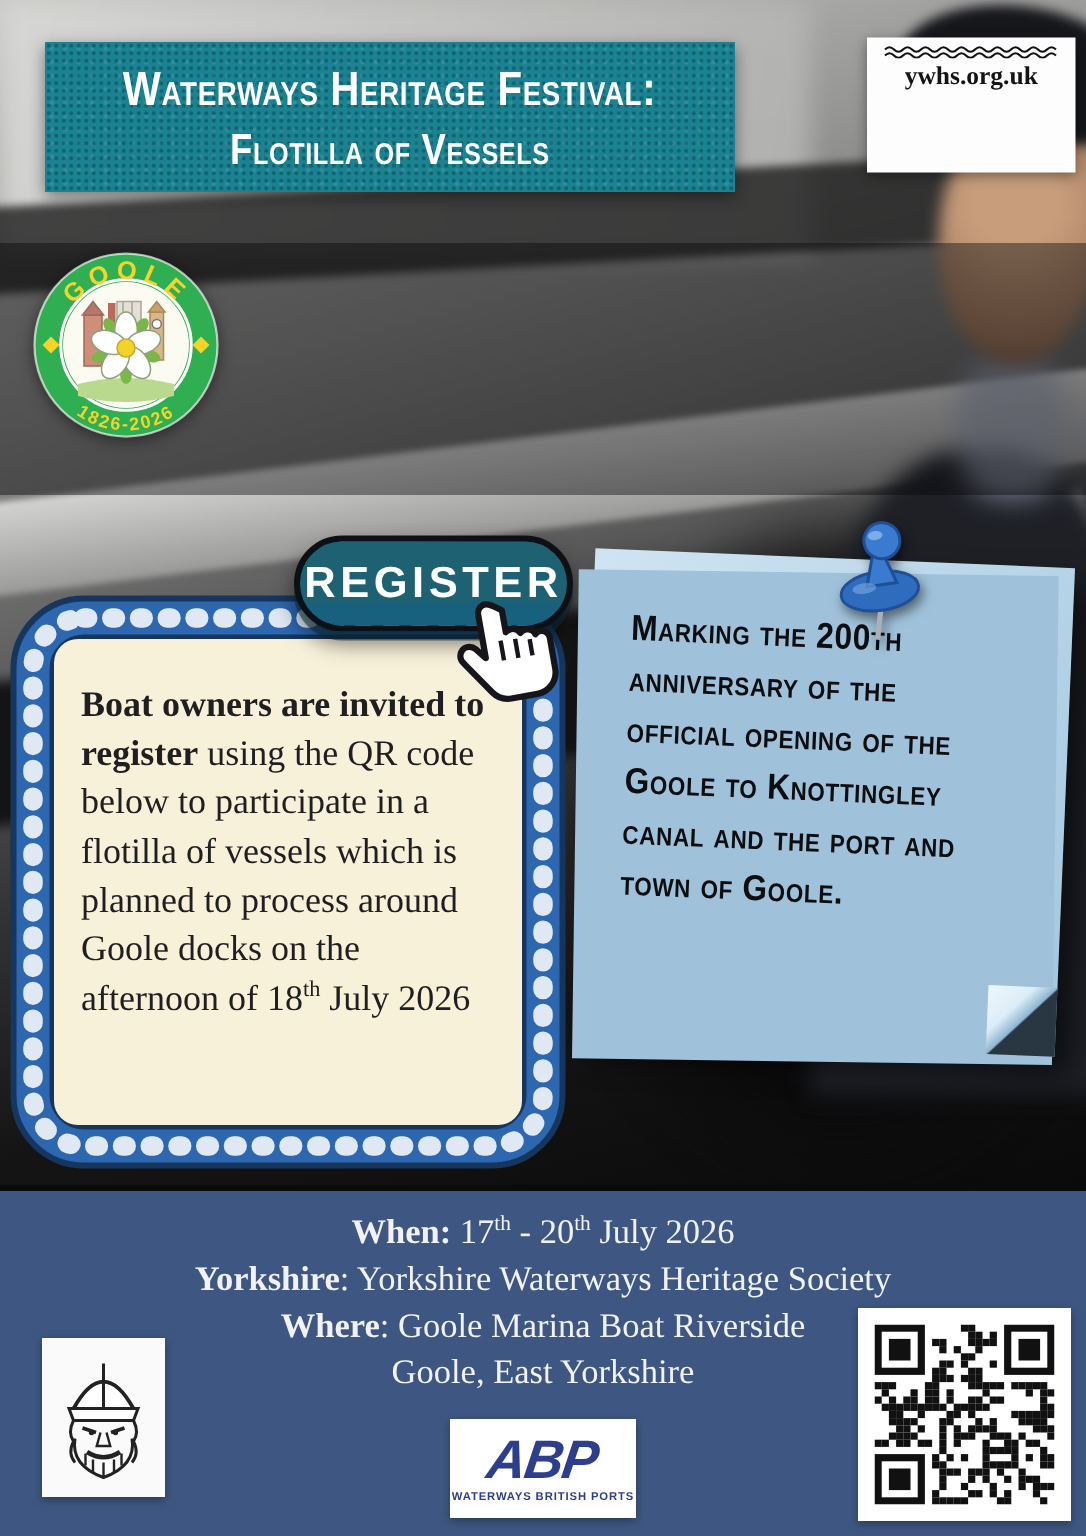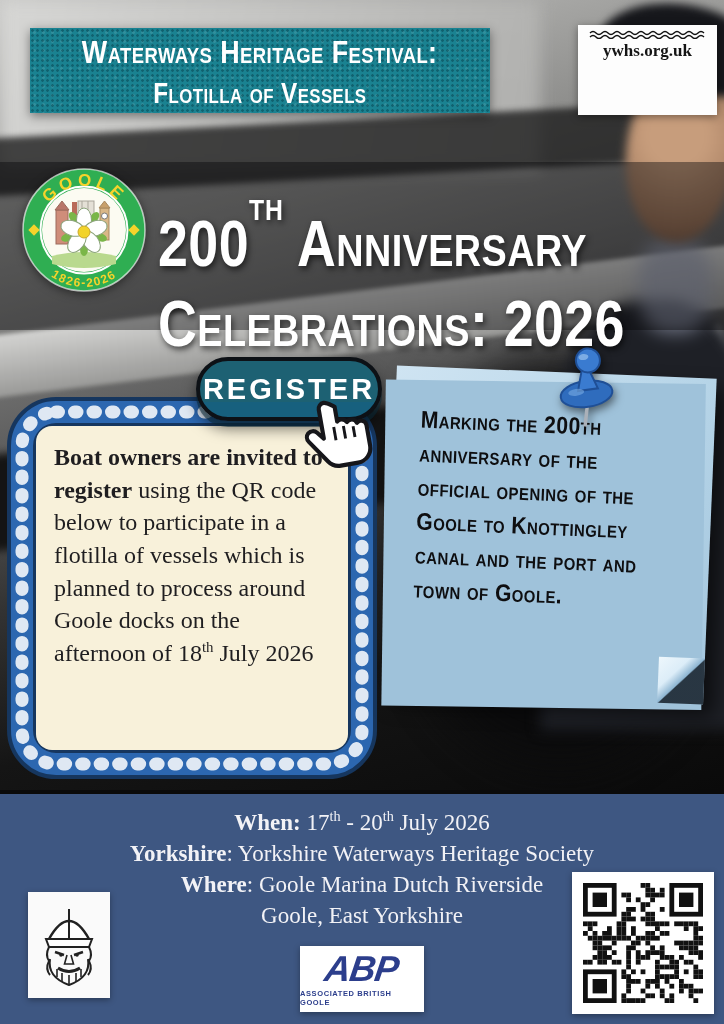--- a/index.html
+++ b/index.html
@@ -17,21 +17,21 @@
   .ph-beam2{left:-40px;top:420px;width:640px;height:96px;background:#141414;transform:rotate(-7deg);filter:blur(4px);}
   .ph-rightdark{left:370px;top:330px;width:380px;height:470px;background:radial-gradient(closest-side,#0b0b0c 70%,rgba(11,11,12,0));filter:blur(10px);}
   .ph-patch{left:636px;top:338px;width:96px;height:66px;background:#cfd2d4;transform:rotate(-18deg);filter:blur(3px);opacity:.85;}
   .man-jacket{left:540px;top:300px;width:230px;height:430px;background:#1e2026;border-radius:45% 45% 0 0;filter:blur(7px);}
   .man-scarf{left:638px;top:238px;width:74px;height:95px;background:#9aa0b5;filter:blur(9px);opacity:.65;border-radius:40%;}
   .man-face{left:626px;top:66px;width:108px;height:176px;background:radial-gradient(circle at 45% 40%,#c79d7c 25%,#9a7257 75%,#6f5140 100%);border-radius:48% 44% 46% 52%;transform:rotate(7deg);filter:blur(5px);}
   .man-cap{left:598px;top:4px;width:158px;height:88px;background:#16171b;border-radius:50% 50% 22% 22%;transform:rotate(6deg);filter:blur(4px);}
   .title-band{left:0;top:162px;width:724px;height:168px;background:rgba(8,8,10,.42);}
 
   
-  .banner{left:30px;top:28px;width:460px;height:85px;
+  .banner{left:30px;top:28px;width:460px;height:100px;
     background-color:var(--banner_teal,#1a8291);
     background-image:radial-gradient(rgba(6,60,70,.45) 1px,transparent 1.6px),
                      radial-gradient(rgba(255,255,255,.10) 1px,transparent 1.8px);
     background-size:5px 5px,9px 9px;
     box-shadow:0 3px 10px rgba(0,0,0,.45);
     display:flex;flex-direction:column;justify-content:center;text-align:center;color:#fff;}
   .sc{font-variant:small-caps;font-weight:700;letter-spacing:.5px;}
   .squeeze{display:inline-block;transform:scaleX(.84);transform-origin:center;white-space:nowrap;}
   .squeeze-l{display:inline-block;transform:scaleX(.84);transform-origin:left center;white-space:nowrap;}
   .banner-l1{font-size:32px;line-height:44px;}
@@ -56,21 +56,21 @@
   
   .register{left:196px;top:357px;width:186px;height:64px;border-radius:34px;cursor:pointer;
     background:linear-gradient(180deg,var(--button_teal,#1d6173) 0 74%,#17607e 74% 100%);
     border:4px solid #0d1116;box-sizing:border-box;box-shadow:0 6px 0 rgba(10,40,55,.55),0 8px 14px rgba(0,0,0,.5);
     display:flex;align-items:center;justify-content:center;}
   .register span{color:#fff;font-weight:700;font-size:29px;letter-spacing:3px;}
 
   
   .invite-wrap{left:6px;top:396px;width:372px;height:384px;}
   .invite-inner{position:absolute;left:30px;top:30px;right:30px;bottom:30px;
-    background:var(--cream,#f8f1da);border-radius:16px;padding:15px 18px;box-sizing:border-box;}
+    background:var(--cream,#f8f1da);border-radius:16px;padding:28px 18px;box-sizing:border-box;}
   .invite-inner p{margin:0;font-family:"Liberation Serif",serif;font-size:24px;line-height:1.36;color:#1f1e20;}
   .f-sup{font-size:62%;vertical-align:super;}
 
   
   .note{left:390px;top:372px;width:320px;height:326px;transform:rotate(2.4deg);
     background:linear-gradient(125deg,#cfe4f2 0%,var(--note_blue,#b7d5e8) 55%,#a3c6de 100%);
     box-shadow:10px 12px 20px rgba(0,0,0,.6);}
   .note::before{content:"";position:absolute;left:-6px;top:10px;width:100%;height:100%;
     background:#9fc2da;transform:rotate(-1.6deg);z-index:-1;}
   .note::after{content:"";position:absolute;right:0;bottom:0;width:46px;height:46px;
@@ -160,28 +160,20 @@
       <ellipse cx="62" cy="47" rx="4" ry="7" fill="#7ab648" transform="rotate(324 62 64)"></ellipse>
       <ellipse cx="62" cy="52" rx="7.5" ry="12" fill="#fff" stroke="#8aa37a" stroke-width="1"></ellipse>
       <ellipse cx="62" cy="52" rx="7.5" ry="12" fill="#fff" stroke="#8aa37a" stroke-width="1" transform="rotate(72 62 64)"></ellipse>
       <ellipse cx="62" cy="52" rx="7.5" ry="12" fill="#fff" stroke="#8aa37a" stroke-width="1" transform="rotate(144 62 64)"></ellipse>
       <ellipse cx="62" cy="52" rx="7.5" ry="12" fill="#fff" stroke="#8aa37a" stroke-width="1" transform="rotate(216 62 64)"></ellipse>
       <ellipse cx="62" cy="52" rx="7.5" ry="12" fill="#fff" stroke="#8aa37a" stroke-width="1" transform="rotate(288 62 64)"></ellipse>
       <circle cx="62" cy="64" r="6" fill="#f2d32a" stroke="#caa92a" stroke-width="1"></circle>
     </g>
   </svg>
 
-  <div class="abs main-title">
-    <div class="sc t-line">
-      <span class="squeeze-l"><span>200</span><sup class="t-sup">th</sup> <span>Anniversary</span></span>
-    </div>
-    <div class="sc t-line">
-      <span class="squeeze-l">Celebrations: 2026</span>
-    </div>
-  </div>
 
   <div class="abs invite-wrap">
     <svg width="372" height="384" viewBox="0 0 372 384">
       <rect x="16" y="16" width="340" height="352" rx="34" fill="none" stroke="var(--rope_dark,#16365e)" stroke-width="30"></rect>
       <rect x="16" y="16" width="340" height="352" rx="34" fill="none" stroke="var(--rope_blue,#2c67b0)" stroke-width="22"></rect>
       <rect x="16" y="16" width="340" height="352" rx="34" fill="none" stroke="#ffffff" stroke-width="13" stroke-dasharray="2.5 16" stroke-linecap="round" opacity=".85"></rect>
     </svg>
     <div class="invite-inner">
       <p><b>Boat owners are invited to register</b> <span>using the QR code below to participate in a flotilla of vessels which is planned to process around Goole docks on the afternoon of 18</span><sup class="f-sup">th</sup> <span>July 2026</span></p>
     </div>
@@ -219,21 +211,21 @@
 
   <div class="abs footer">
     <div class="f-text">
       <div>
         <b>When:</b> <span>17</span><sup class="f-sup">th</sup> <span>-</span> <span>20</span><sup class="f-sup">th</sup> <span>July 2026</span>
       </div>
       <div>
         <b>Yorkshire</b><span>: Yorkshire Waterways Heritage Society</span>
       </div>
       <div>
-        <b>Where</b><span>: Goole Marina Dutch Riverside</span>
+        <b>Where</b><span>: Goole Marina Boat Riverside</span>
       </div>
       <div>Goole, East Yorkshire</div>
     </div>
 
     <div class="viking">
       <svg width="64" height="88" viewBox="0 0 64 88">
         <path d="M12 38 Q32 2 52 38" fill="#fff" stroke="#222" stroke-width="2.5"></path>
         <path d="M9 38 h46 l-3 8 H12 z" fill="#fff" stroke="#222" stroke-width="2"></path>
         <line x1="32" y1="8" x2="32" y2="38" stroke="#222" stroke-width="2"></line>
         <path d="M12 46 q-4 8 0 14 q-4 8 1 14" fill="none" stroke="#222" stroke-width="2"></path>
@@ -243,21 +235,21 @@
         <circle cx="40" cy="54" r="1.8" fill="#222"></circle>
         <path d="M30 54 l-2.5 9 h9 L34 54" fill="none" stroke="#222" stroke-width="1.6"></path>
         <path d="M21 67 q11 7 22 0" fill="none" stroke="#222" stroke-width="3"></path>
         <path d="M13 58 q-3 18 19 26 q22 -8 19 -26" fill="none" stroke="#222" stroke-width="2"></path>
         <path d="M20 68 v8 M25 72 v9 M32 74 v9 M39 72 v9 M44 68 v8" stroke="#222" stroke-width="1.6"></path>
       </svg>
     </div>
 
     <div class="abp">
       <div class="abp-abbr">ABP</div>
-      <div class="abp-name">ASSOCIATED BRITISH GOOLE</div>
+      <div class="abp-name">WATERWAYS BRITISH PORTS</div>
     </div>
 
     <div class="qr">
       <svg width="120" height="120" viewBox="0 0 120 120">
           <rect x="0" y="0" width="33.6" height="33.6" fill="#111"></rect>
           <rect x="4.8" y="4.8" width="24" height="24" fill="#fff"></rect>
           <rect x="9.6" y="9.6" width="14.399999999999999" height="14.399999999999999" fill="#111"></rect>
           <rect x="86.39999999999999" y="0" width="33.6" height="33.6" fill="#111"></rect>
           <rect x="91.2" y="4.8" width="24" height="24" fill="#fff"></rect>
           <rect x="96" y="9.6" width="14.399999999999999" height="14.399999999999999" fill="#111"></rect>

